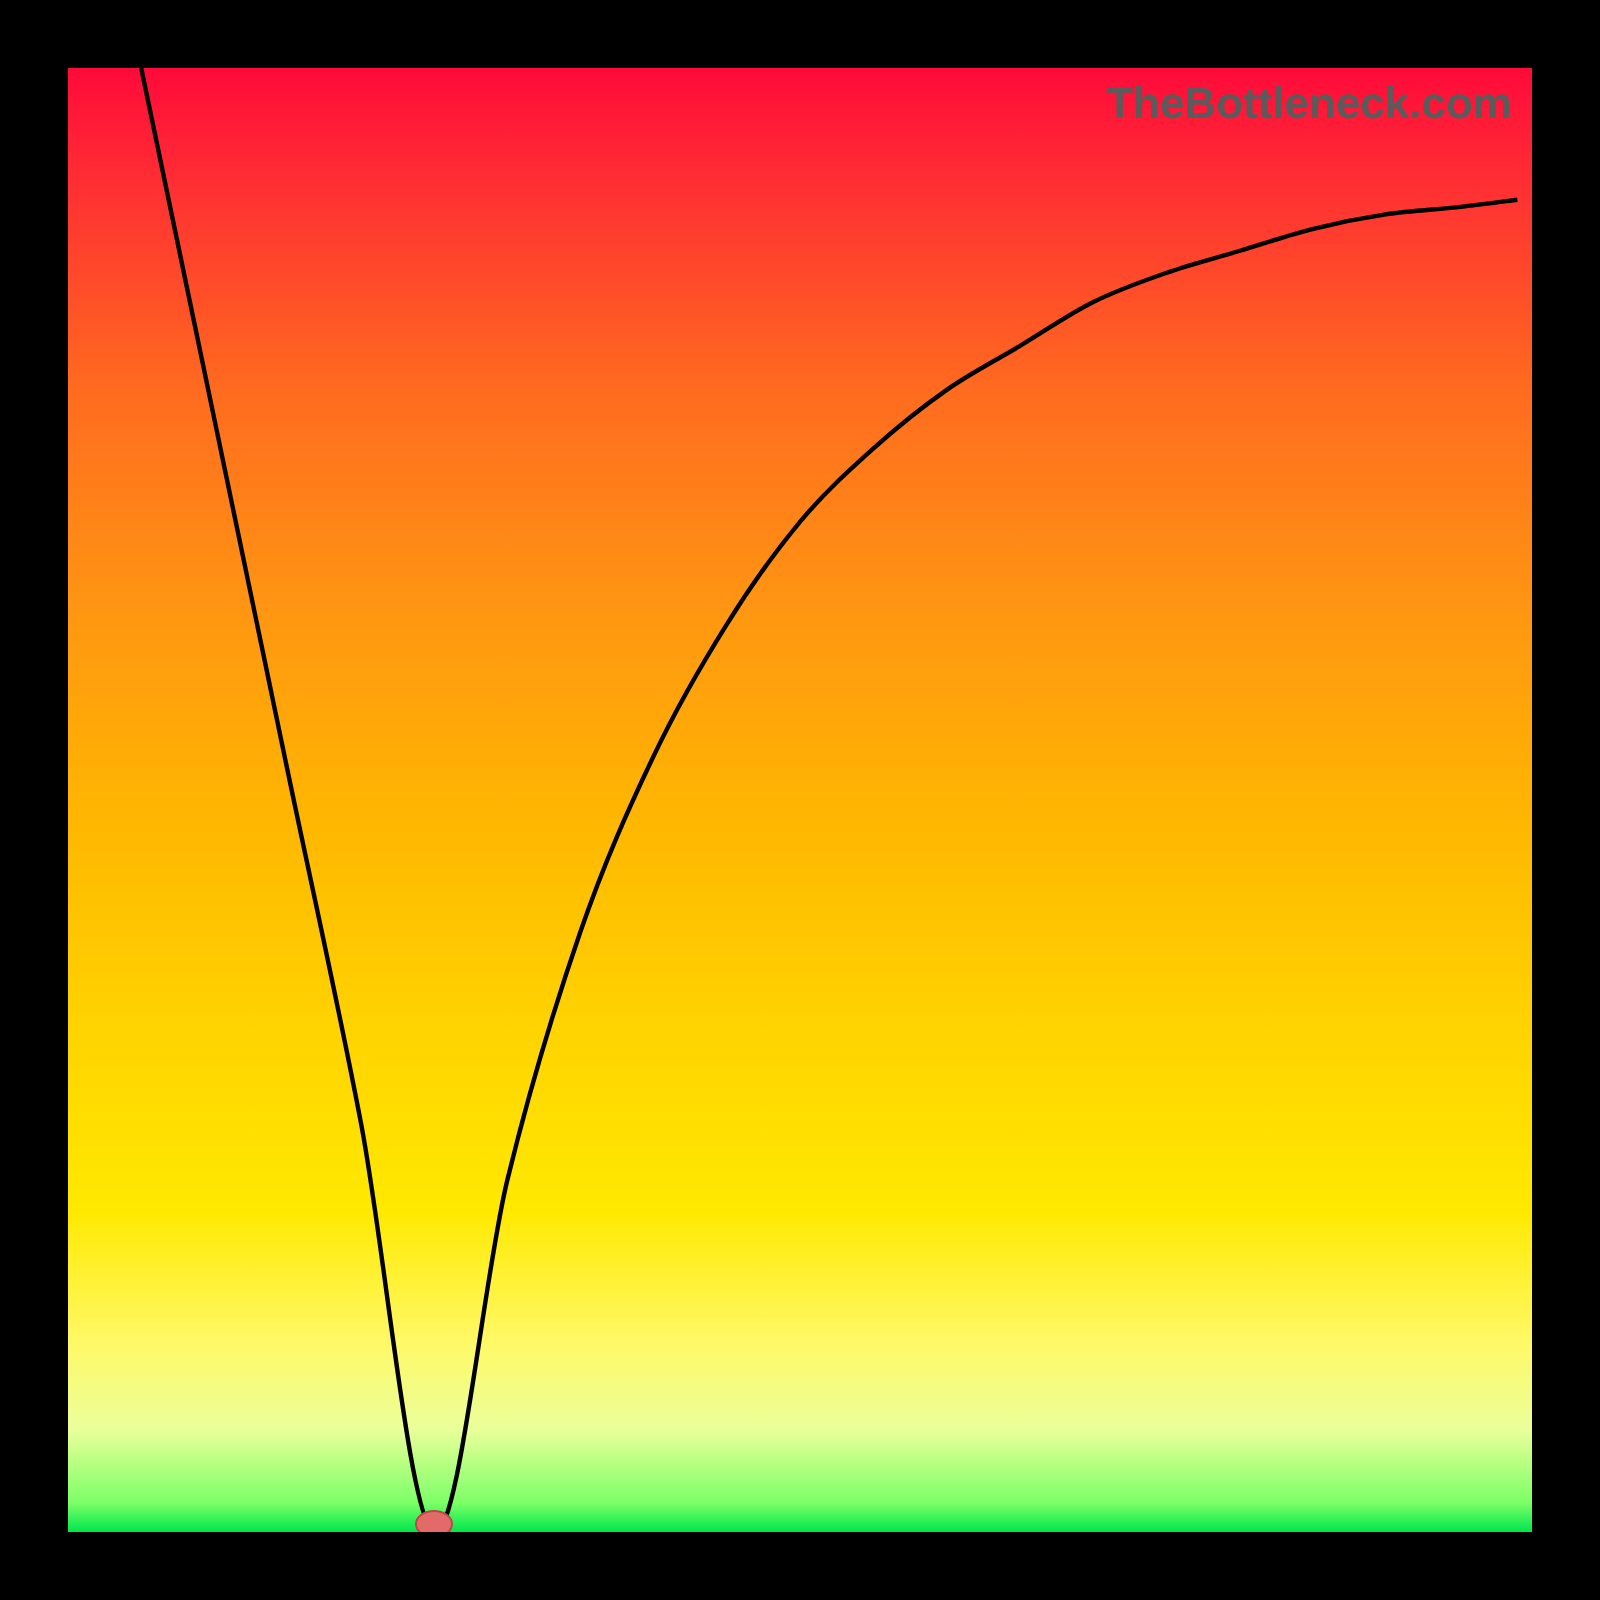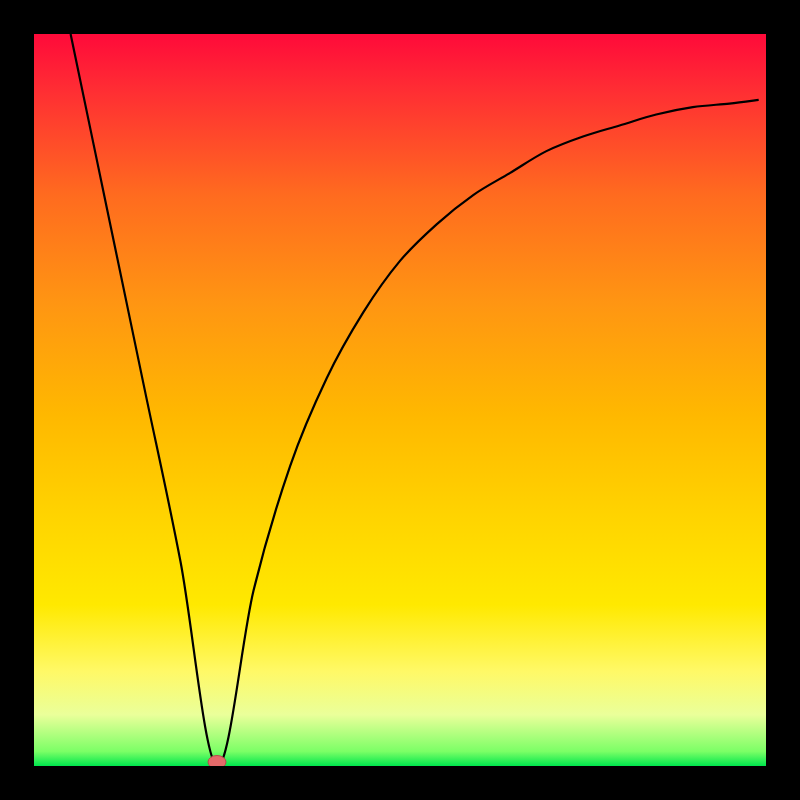--- a/index.html
+++ b/index.html
@@ -54,14 +54,15 @@
 </style>
 </head>
 <body>
 
 <div class="container">
   <div class="plot-area">
     <svg class="curve" viewBox="0 0 732 732" preserveAspectRatio="none">
       <path id="curve-path" d="M 36.6 0 C 42.7 29.27999999999999, 61.00000000000001 117.11999999999995, 73.2 175.67999999999995 C 85.4 234.23999999999995, 97.6 292.8, 109.8 351.36 C 122 409.92, 134.20000000000002 463.59999999999997, 146.4 527.04 C 158.6 590.48, 170.8 727.12, 183 732 C 195.2 736.88, 207.4 606.3399999999999, 219.6 556.3199999999999 C 231.79999999999998 506.29999999999995, 244 467.26, 256.2 431.88 C 268.4 396.5, 280.6 369.65999999999997, 292.8 344.03999999999996 C 305 318.41999999999996, 317.20000000000005 297.68, 329.40000000000003 278.16 C 341.6 258.64000000000004, 353.8 241.56, 366 226.92000000000002 C 378.2 212.28000000000003, 390.40000000000003 201.30000000000007, 402.6 190.32000000000005 C 414.8 179.34000000000003, 427 169.57999999999998, 439.2 161.03999999999996 C 451.4 152.49999999999994, 463.6 146.39999999999992, 475.8 139.07999999999993 C 488 131.75999999999993, 500.2 123.21999999999998, 512.4 117.12 C 524.6 111.02000000000002, 536.8 106.75000000000001, 549 102.48000000000002 C 561.2 98.21000000000002, 573.4000000000001 95.16000000000001, 585.6 91.5 C 597.8 87.83999999999999, 609.9999999999999 83.57, 622.1999999999999 80.51999999999998 C 634.4 77.46999999999997, 646.6 75.02999999999993, 658.8000000000001 73.19999999999993 C 671.0000000000001 71.36999999999993, 684.42 70.75999999999995, 695.4 69.53999999999996 C 706.38 68.31999999999998, 719.8 66.49, 724.68 65.88" fill="none" stroke="#000000" stroke-width="2.2"></path>
       <ellipse id="min-marker" cx="183" cy="728" rx="9" ry="6.5" fill="#e46a6a" stroke="#b84a4a" stroke-width="1"></ellipse>
     </svg>
+    <div class="watermark">TheBottleneck.com</div>
   </div>
 </div>
 
 </body></html>

